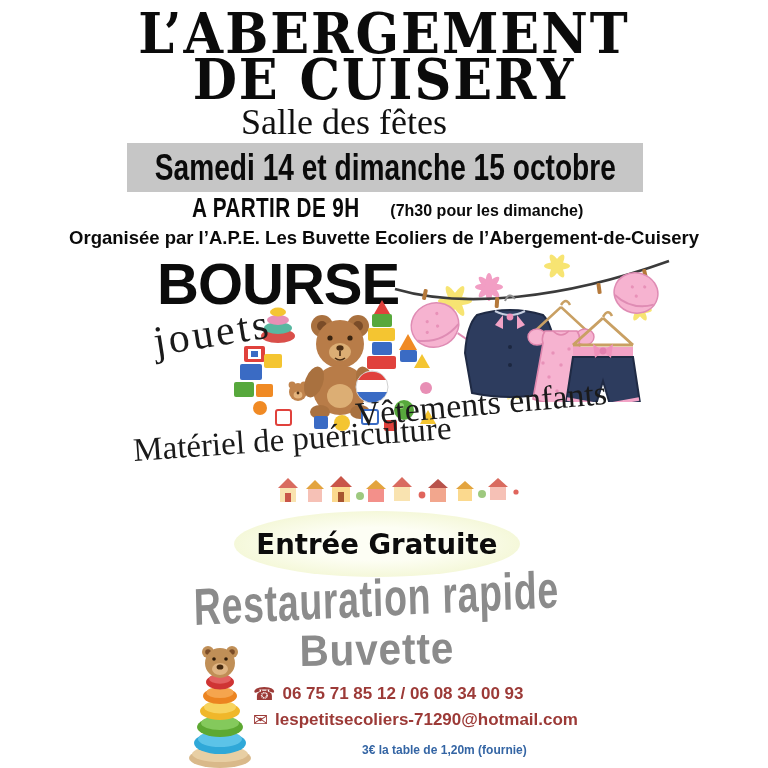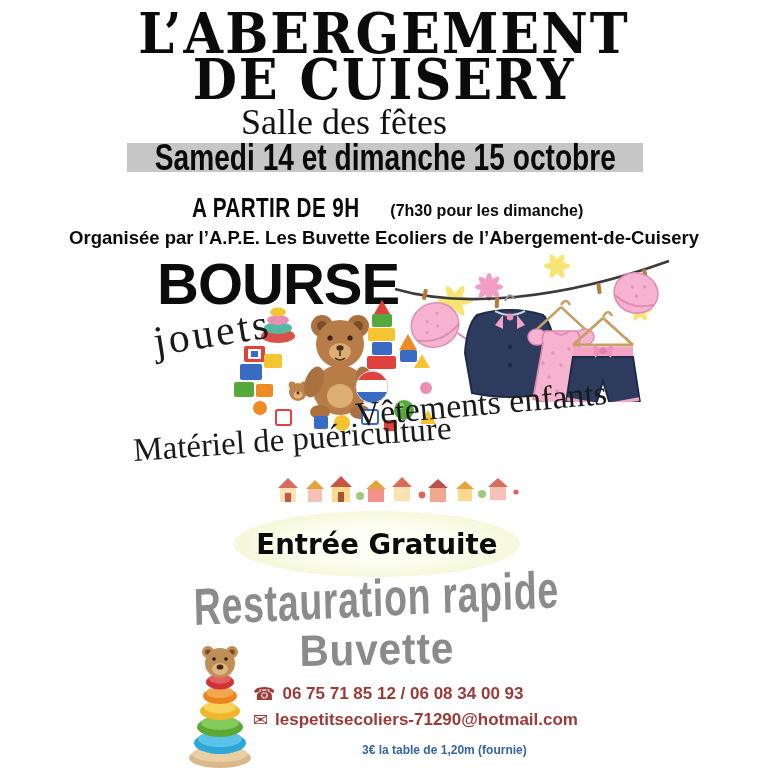--- a/index.html
+++ b/index.html
@@ -27,21 +27,21 @@
   .title-1 { top: 4px;  font-size: 51px; }
   .title-2 { top: 50px; font-size: 51px; }
   .venue {
     top: 101px; left: 0; width: 688px; text-align: center;
     font-family: "Liberation Serif", serif;
     font-size: 36px; color: #111;
   }
 
   
   .banner {
-    top: 143px; left: 127px; width: 516px; height: 29px;
+    top: 143px; left: 127px; width: 516px; height: 49px;
     background: #c6c6c6;
     display: flex; align-items: center; justify-content: center;
   }
   .banner-text {
     font-size: 37px; font-weight: 900; color: #0a0a0a;
     white-space: nowrap; transform: scaleX(0.76); transform-origin: center;
     letter-spacing: 0px;
   }
 
   

